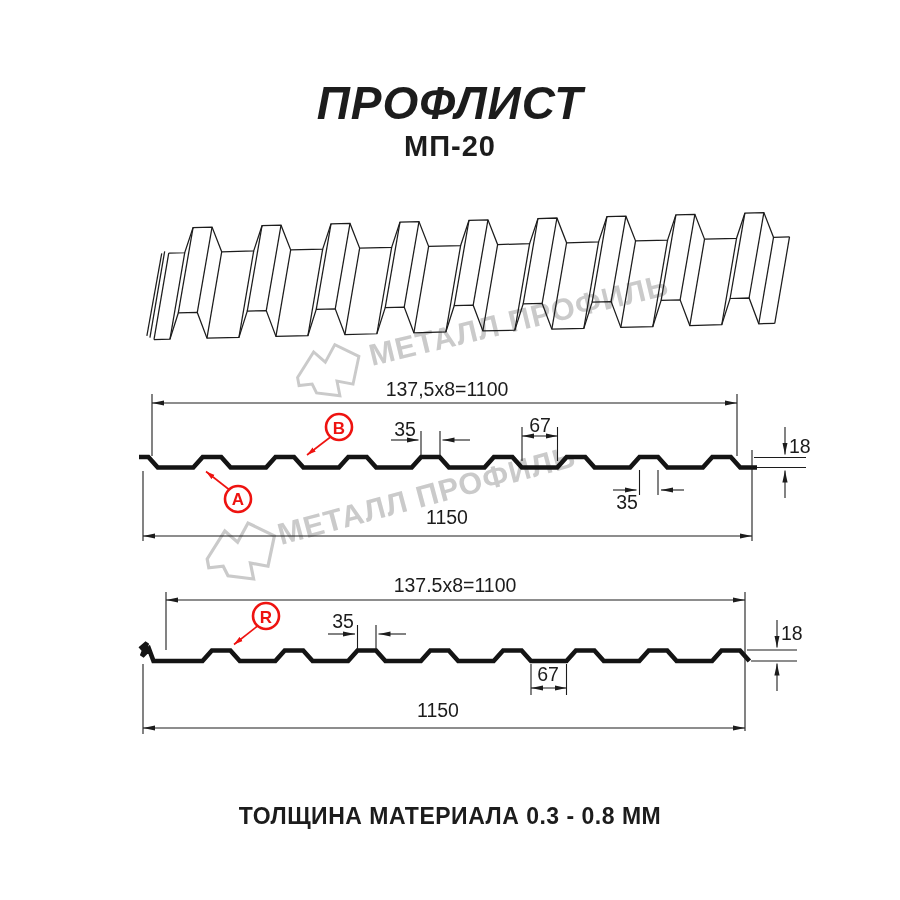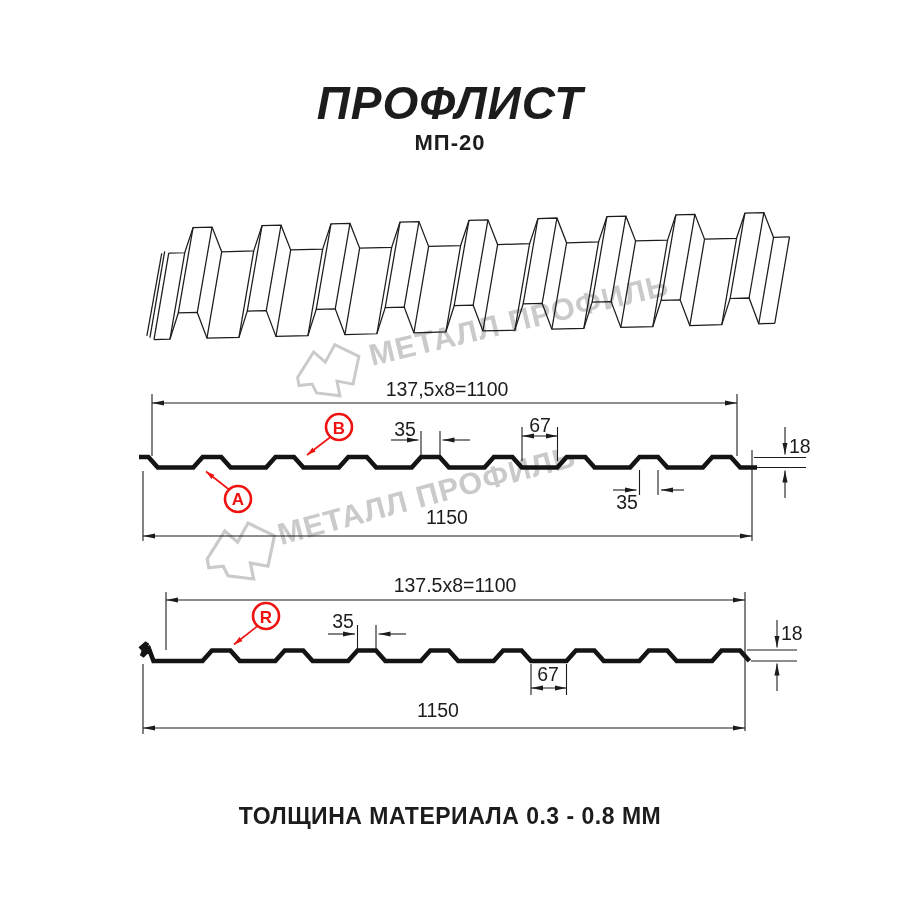--- a/index.html
+++ b/index.html
@@ -1,21 +1,21 @@
 <!DOCTYPE html>
 <html><head>
 <meta charset="utf-8">
 <style>
   html,body{margin:0;padding:0;background:#fff;}
   #page{position:relative;width:900px;height:900px;background:#fff;overflow:hidden;
         font-family:"Liberation Sans",sans-serif;}
   .title{position:absolute;left:0;top:76px;width:900px;text-align:center;
          font-size:46px;font-weight:800;letter-spacing:1px;color:var(--line,#1c1c1c);font-style:italic;}
   .subtitle{position:absolute;left:0;top:130px;width:900px;text-align:center;
-         font-size:22px;font-weight:600;letter-spacing:1px;color:var(--line,#1c1c1c);}
+         font-size:29px;font-weight:600;letter-spacing:1px;color:var(--line,#1c1c1c);}
   .footer{position:absolute;left:0;top:803px;width:900px;text-align:center;
          font-size:23px;font-weight:600;letter-spacing:.5px;color:var(--line,#1c1c1c);}
   svg{position:absolute;left:0;top:0;}
   .tl{stroke:var(--line,#1c1c1c);stroke-width:1.25;fill:none;}            
   .thin{stroke:var(--line,#1c1c1c);stroke-width:1.1;fill:none;}           
   .prof{stroke:#141414;stroke-width:4.6;fill:none;stroke-linejoin:miter;} 
   .dimtxt{font-family:"Liberation Sans",sans-serif;font-size:19.5px;fill:#1c1c1c;}
   .redl{stroke:var(--red,#ee1310);stroke-width:1.6;fill:none;}
   .redc{stroke:var(--red,#ee1310);stroke-width:2.6;fill:none;}
   .redt{font-family:"Liberation Sans",sans-serif;font-size:17px;font-weight:bold;

